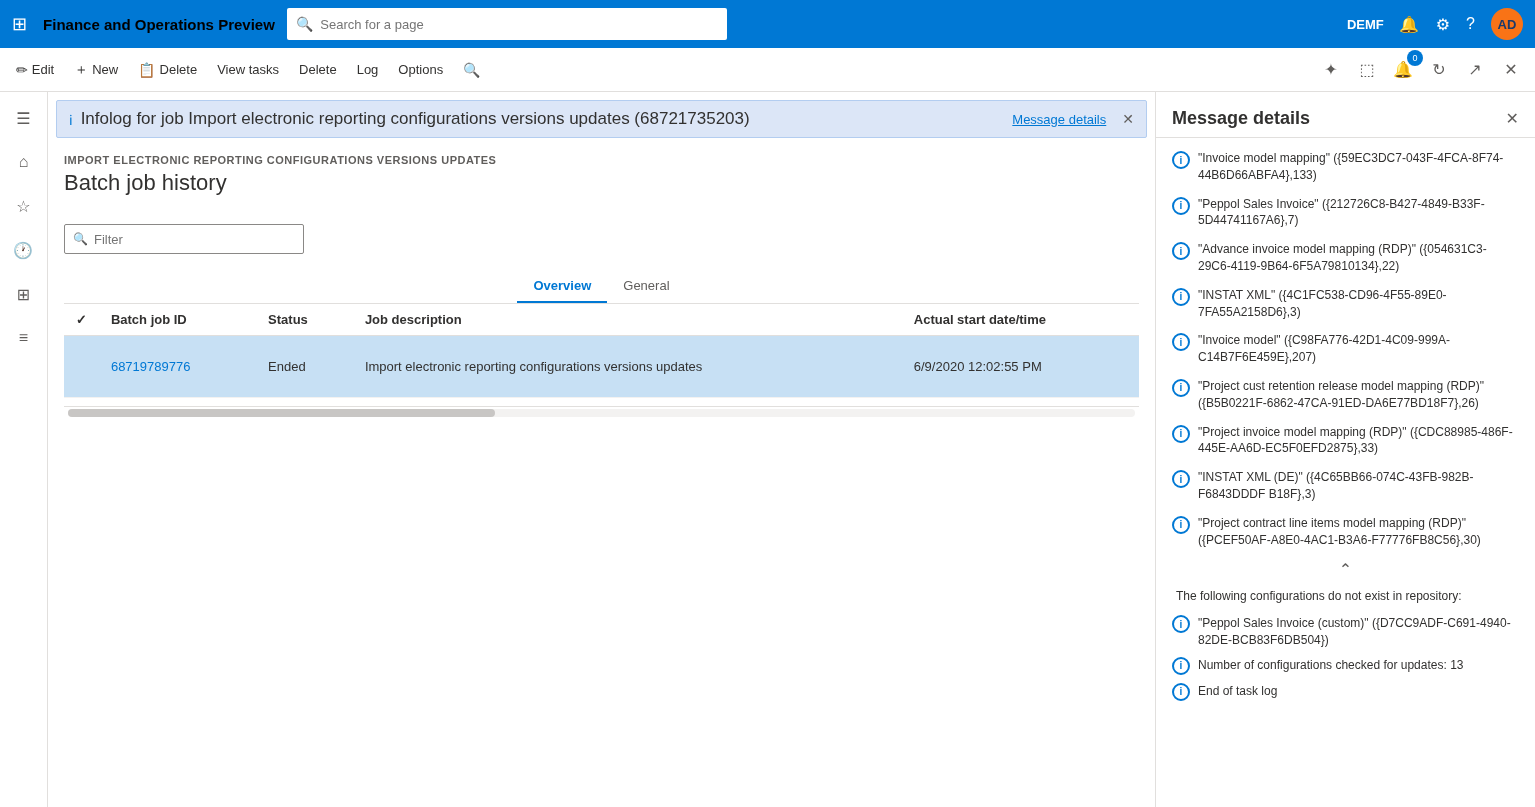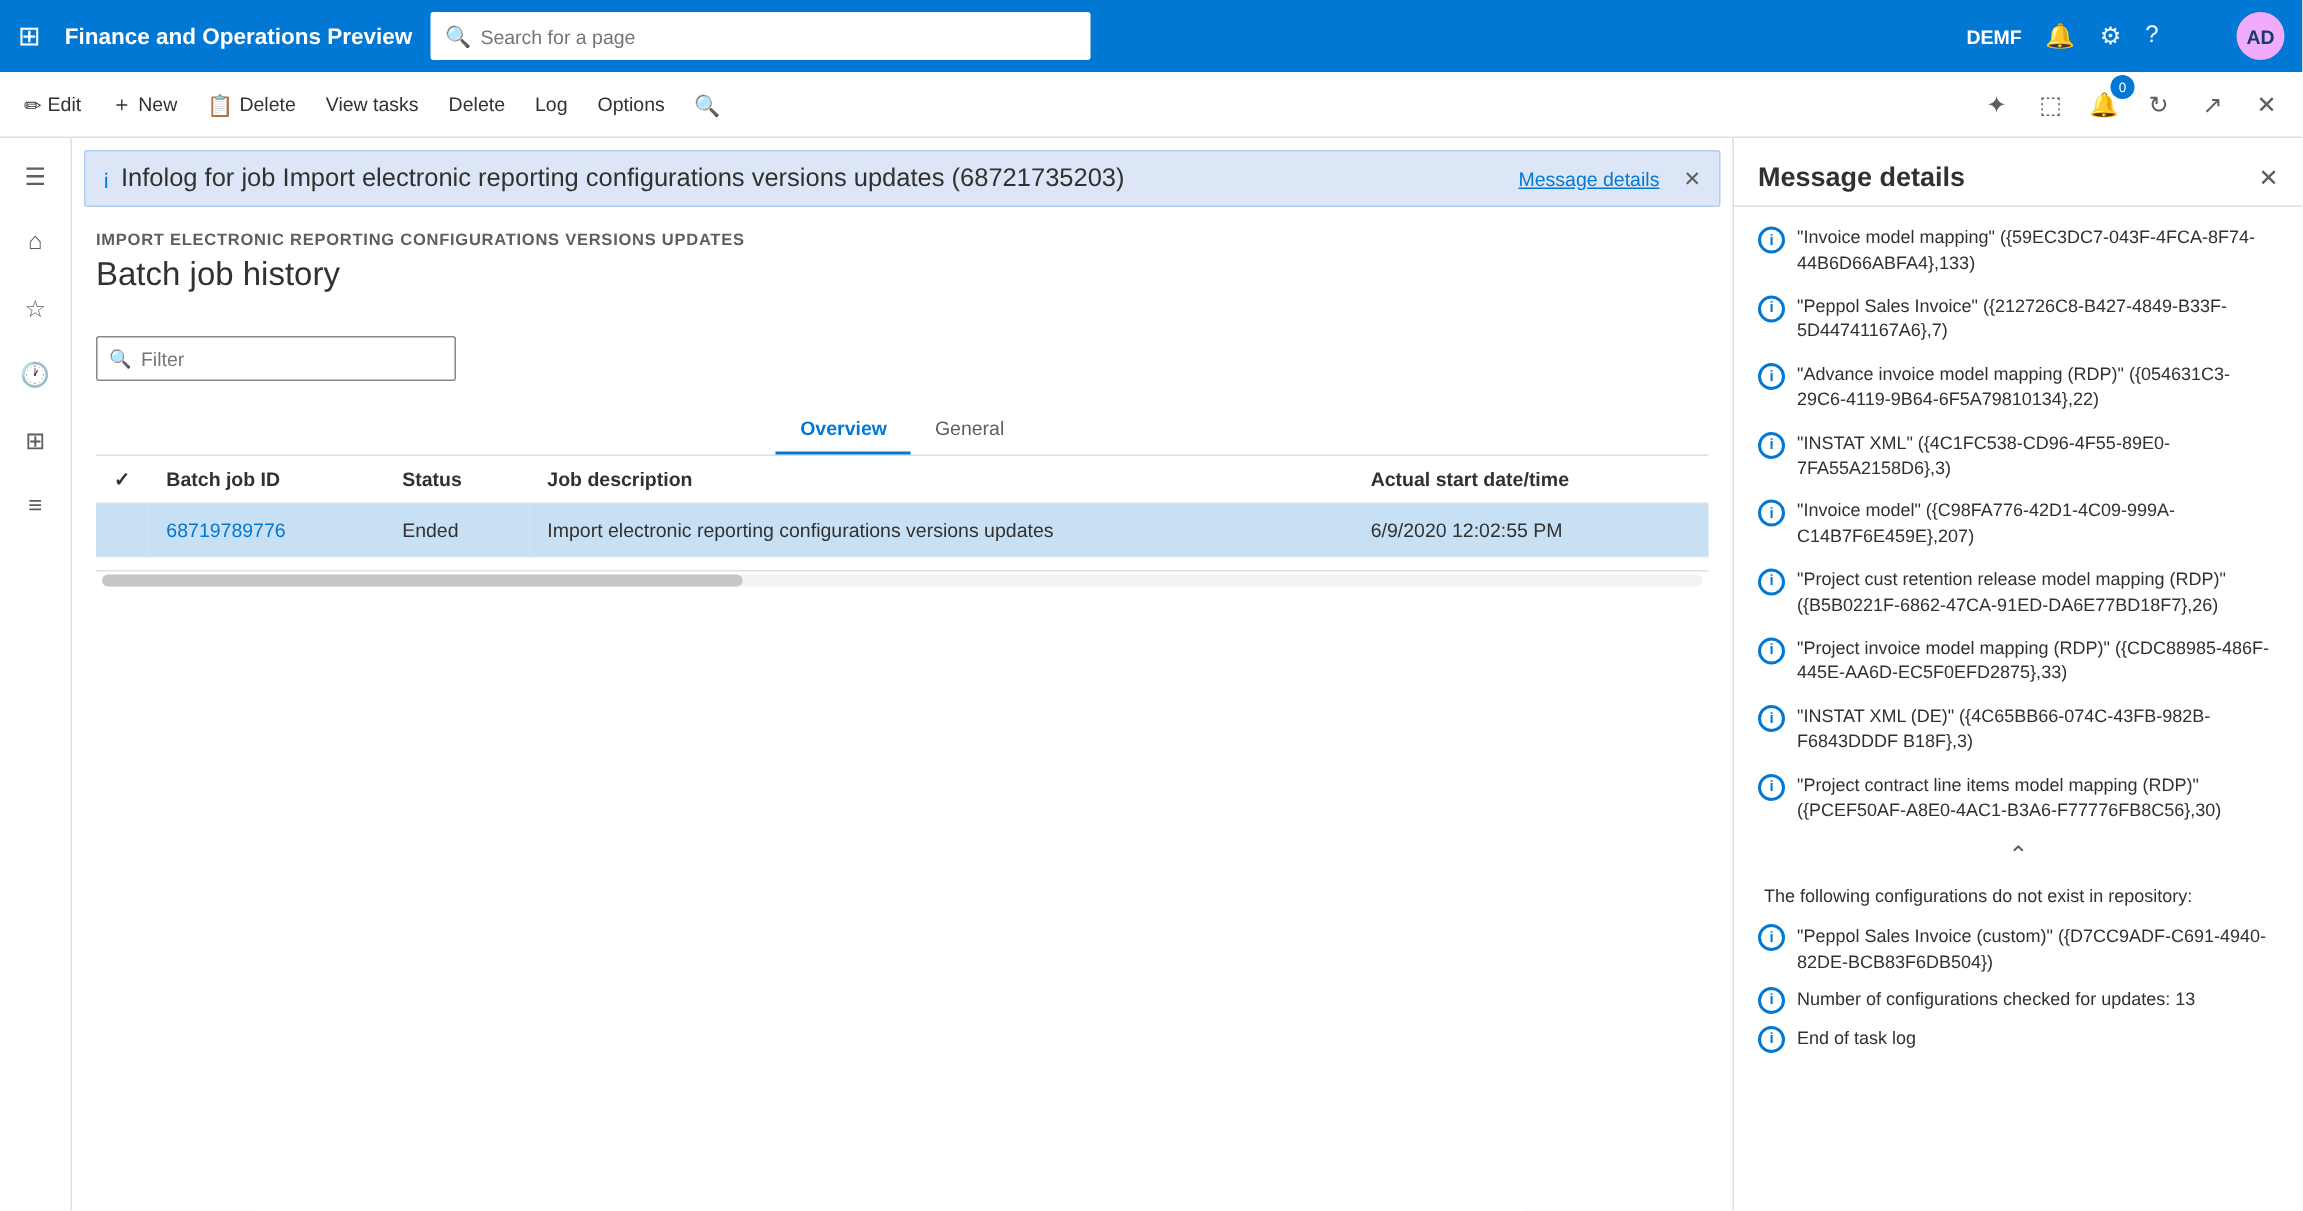--- a/index.html
+++ b/index.html
@@ -4,33 +4,33 @@
   <style>
     * { box-sizing: border-box; margin: 0; padding: 0; }
     body { font-family: 'Segoe UI', Arial, sans-serif; font-size: 13px; background: #f3f2f1; color: #323130; overflow: hidden; }
 
     
     .top-nav {
       display: flex; align-items: center; background: #1a1a2e; height: 48px; padding: 0 12px; gap: 12px;
       background: #0078d4;
     }
     .nav-grid-icon { color: white; font-size: 18px; cursor: pointer; margin-right: 4px; }
-    .nav-title { color: #ffffff; font-weight: 600; font-size: 15px; white-space: nowrap; }
+    .nav-title { color: #000000; font-weight: 600; font-size: 15px; white-space: nowrap; }
     .nav-search {
       flex: 1; max-width: 440px; display: flex; align-items: center;
       background: white; border-radius: 2px; padding: 0 10px; height: 32px; gap: 6px;
     }
     .nav-search input { border: none; outline: none; font-size: 13px; width: 100%; color: #323130; }
     .nav-search-icon { color: #605e5c; font-size: 14px; }
     .nav-right { margin-left: auto; display: flex; align-items: center; gap: 16px; color: white; text-align: center; }
     .nav-env { font-size: 13px; font-weight: 600; }
     .nav-icon-btn { cursor: pointer; font-size: 16px; color: white; position: relative; }
     .nav-avatar {
-      width: 32px; height: 32px; border-radius: 50%; background: #f0abfc;
-      display: flex; align-items: center; justify-content: center; font-weight: 700; font-size: 13px; color: #1a3a6b; margin-left: 36px;
+      width: 32px; height: 32px; border-radius: 50%; background: #f97316;
+      display: flex; align-items: center; justify-content: center; font-weight: 700; font-size: 13px; color: #1a3a6b;
     }
 
     
     .command-bar {
       display: flex; align-items: center; background: white; border-bottom: 1px solid #e1dfdd;
       height: 44px; padding: 0 8px; gap: 4px;
     }
     .cmd-btn {
       display: flex; align-items: center; gap: 4px; padding: 0 8px; height: 32px;
       border: none; background: transparent; cursor: pointer; font-size: 13px; color: #323130;
@@ -98,21 +98,21 @@
 
     
     .table-wrap { margin-top: 0; }
     table { width: 100%; border-collapse: collapse; }
     thead tr { border-bottom: 1px solid #e1dfdd; }
     th {
       text-align: left; padding: 8px 12px; font-weight: 600; font-size: 13px; color: #323130;
       border-bottom: 1px solid #e1dfdd; background: white;
     }
     .th-check { width: 30px; }
-    td { padding: 10px 12px; font-size: 13px; color: #323130; border-bottom: 1px solid #f3f2f1; }
+    td { padding: 23px 12px; font-size: 13px; color: #323130; border-bottom: 1px solid #f3f2f1; }
     tr.selected td { background: #c7e0f4; }
     .batch-id-link { color: #0078d4; text-decoration: none; cursor: pointer; }
 
     
     .scroll-bar-area { height: 12px; border-top: 1px solid #e1dfdd; margin-top: 8px; }
     .scrollbar-track { height: 8px; background: #f3f2f1; margin: 2px 4px; border-radius: 4px; }
     .scrollbar-thumb { height: 8px; background: #c8c6c4; border-radius: 4px; width: 40%; }
 
     
     .msg-panel {

